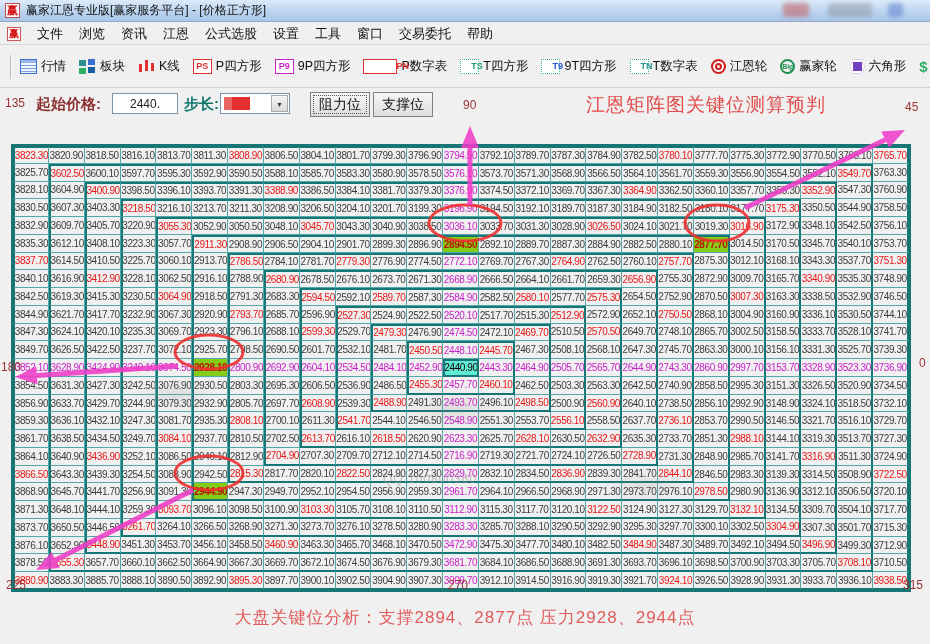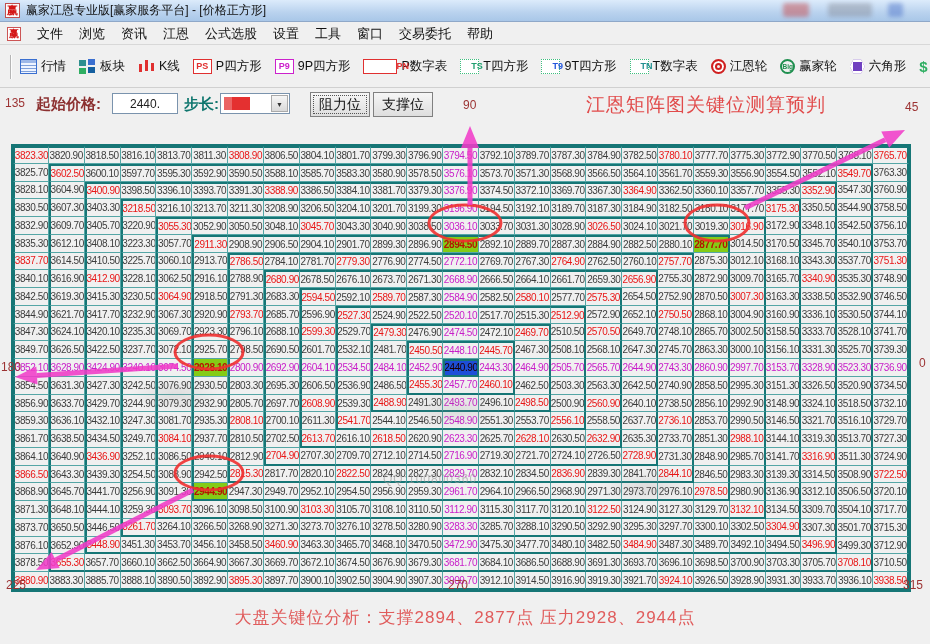--- a/index.html
+++ b/index.html
@@ -81,21 +81,21 @@
   
   #grid { position:absolute; left:11px; top:124px; width:900px; height:448px;
      border:2px solid #167676; background:#f0f0f0;
      display:grid; grid-template-columns:repeat(25,1fr); grid-template-rows:repeat(25,1fr);margin-top:20px; }
   .cell { font-size:10px; color:#3c3c3c; background:#f0f0f0; overflow:hidden; white-space:nowrap;
      display:flex; align-items:center; justify-content:center;
      border-right:1px solid #55a6a6; border-bottom:1px solid #55a6a6; letter-spacing:-0.4px; }
   .cell.red { color:#e81717; }
   .cell.mag { color:#c81ec8; }
   .cell.key { background:#84cc16; color:#b41500; font-weight:bold; }
-  .cell.ctr { background:#1d4ed8; color:#1a0000; }
+  .cell.ctr { background:#5eead4; color:#1a0000; }
   .cell.bt { border-top:2px solid #167676; }
   .cell.bl { border-left:2px solid #167676; }
   .cell.bb { border-bottom:2px solid #167676; }
   .cell.br { border-right:2px solid #167676; }
 
   
   #status-text { position:absolute; left:0; right:0; top:606px; text-align:center;
      font-size:17px; color:#e05c5c; letter-spacing:1px; }
 
   

